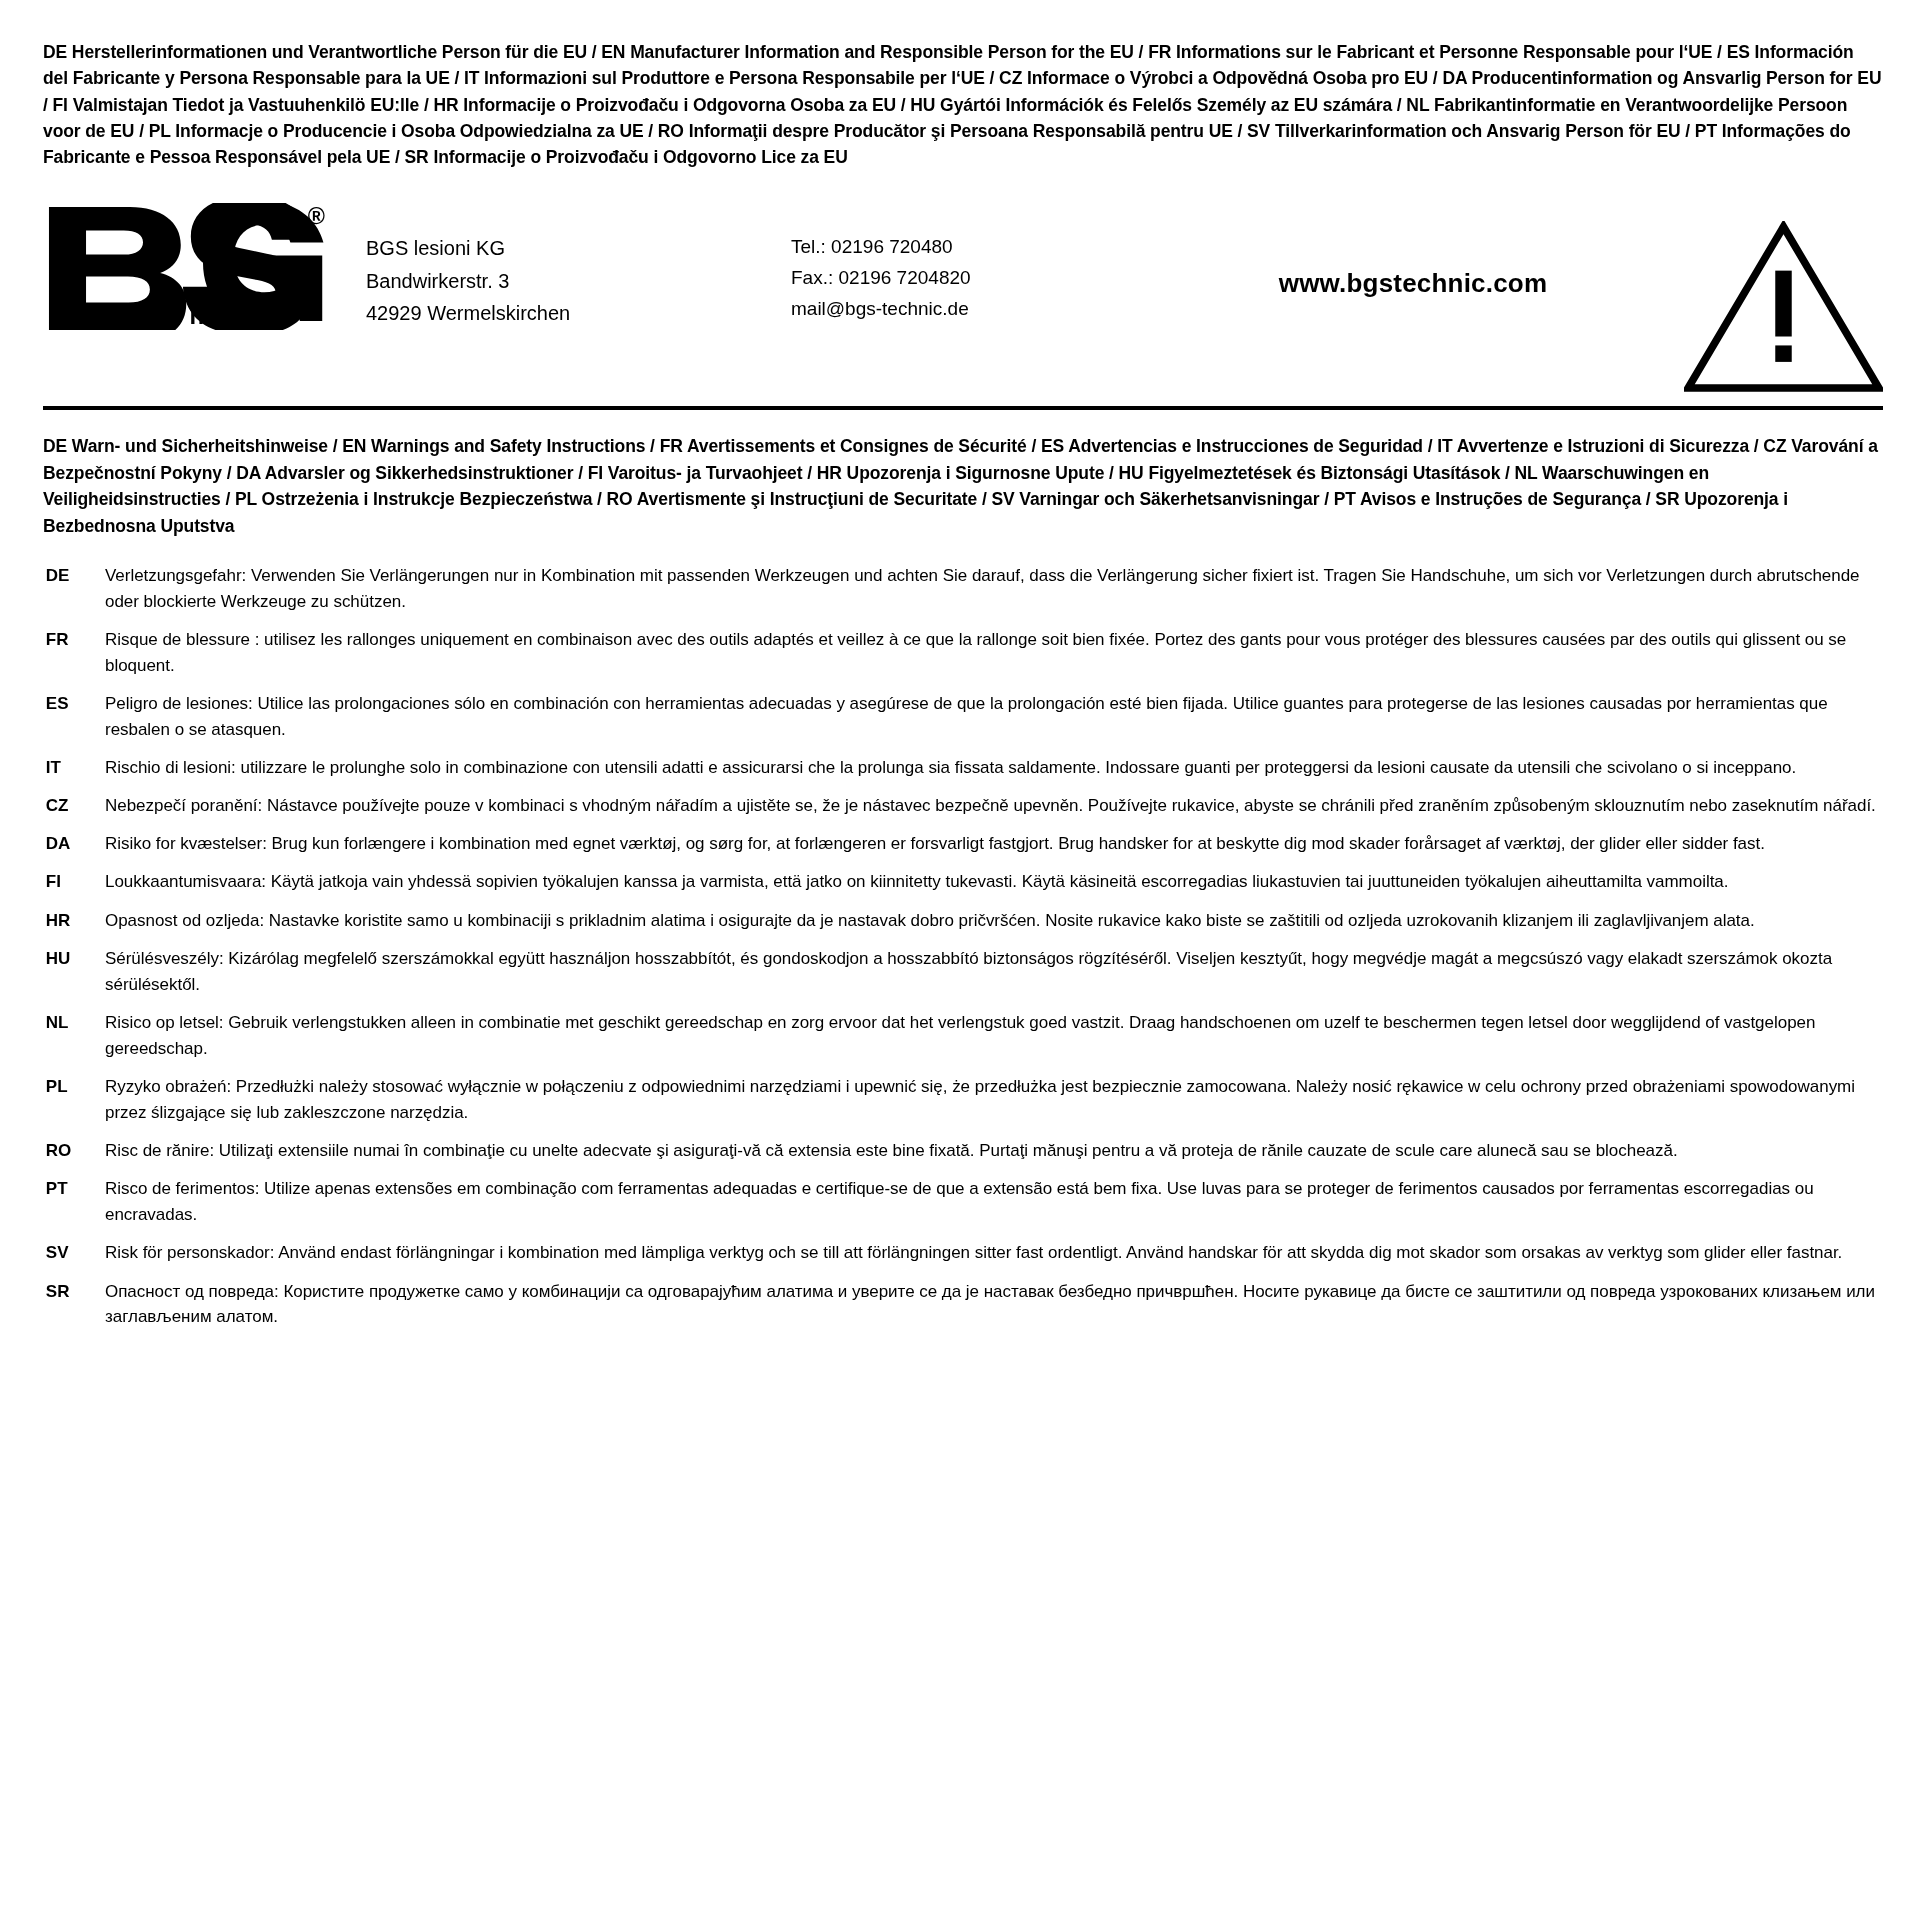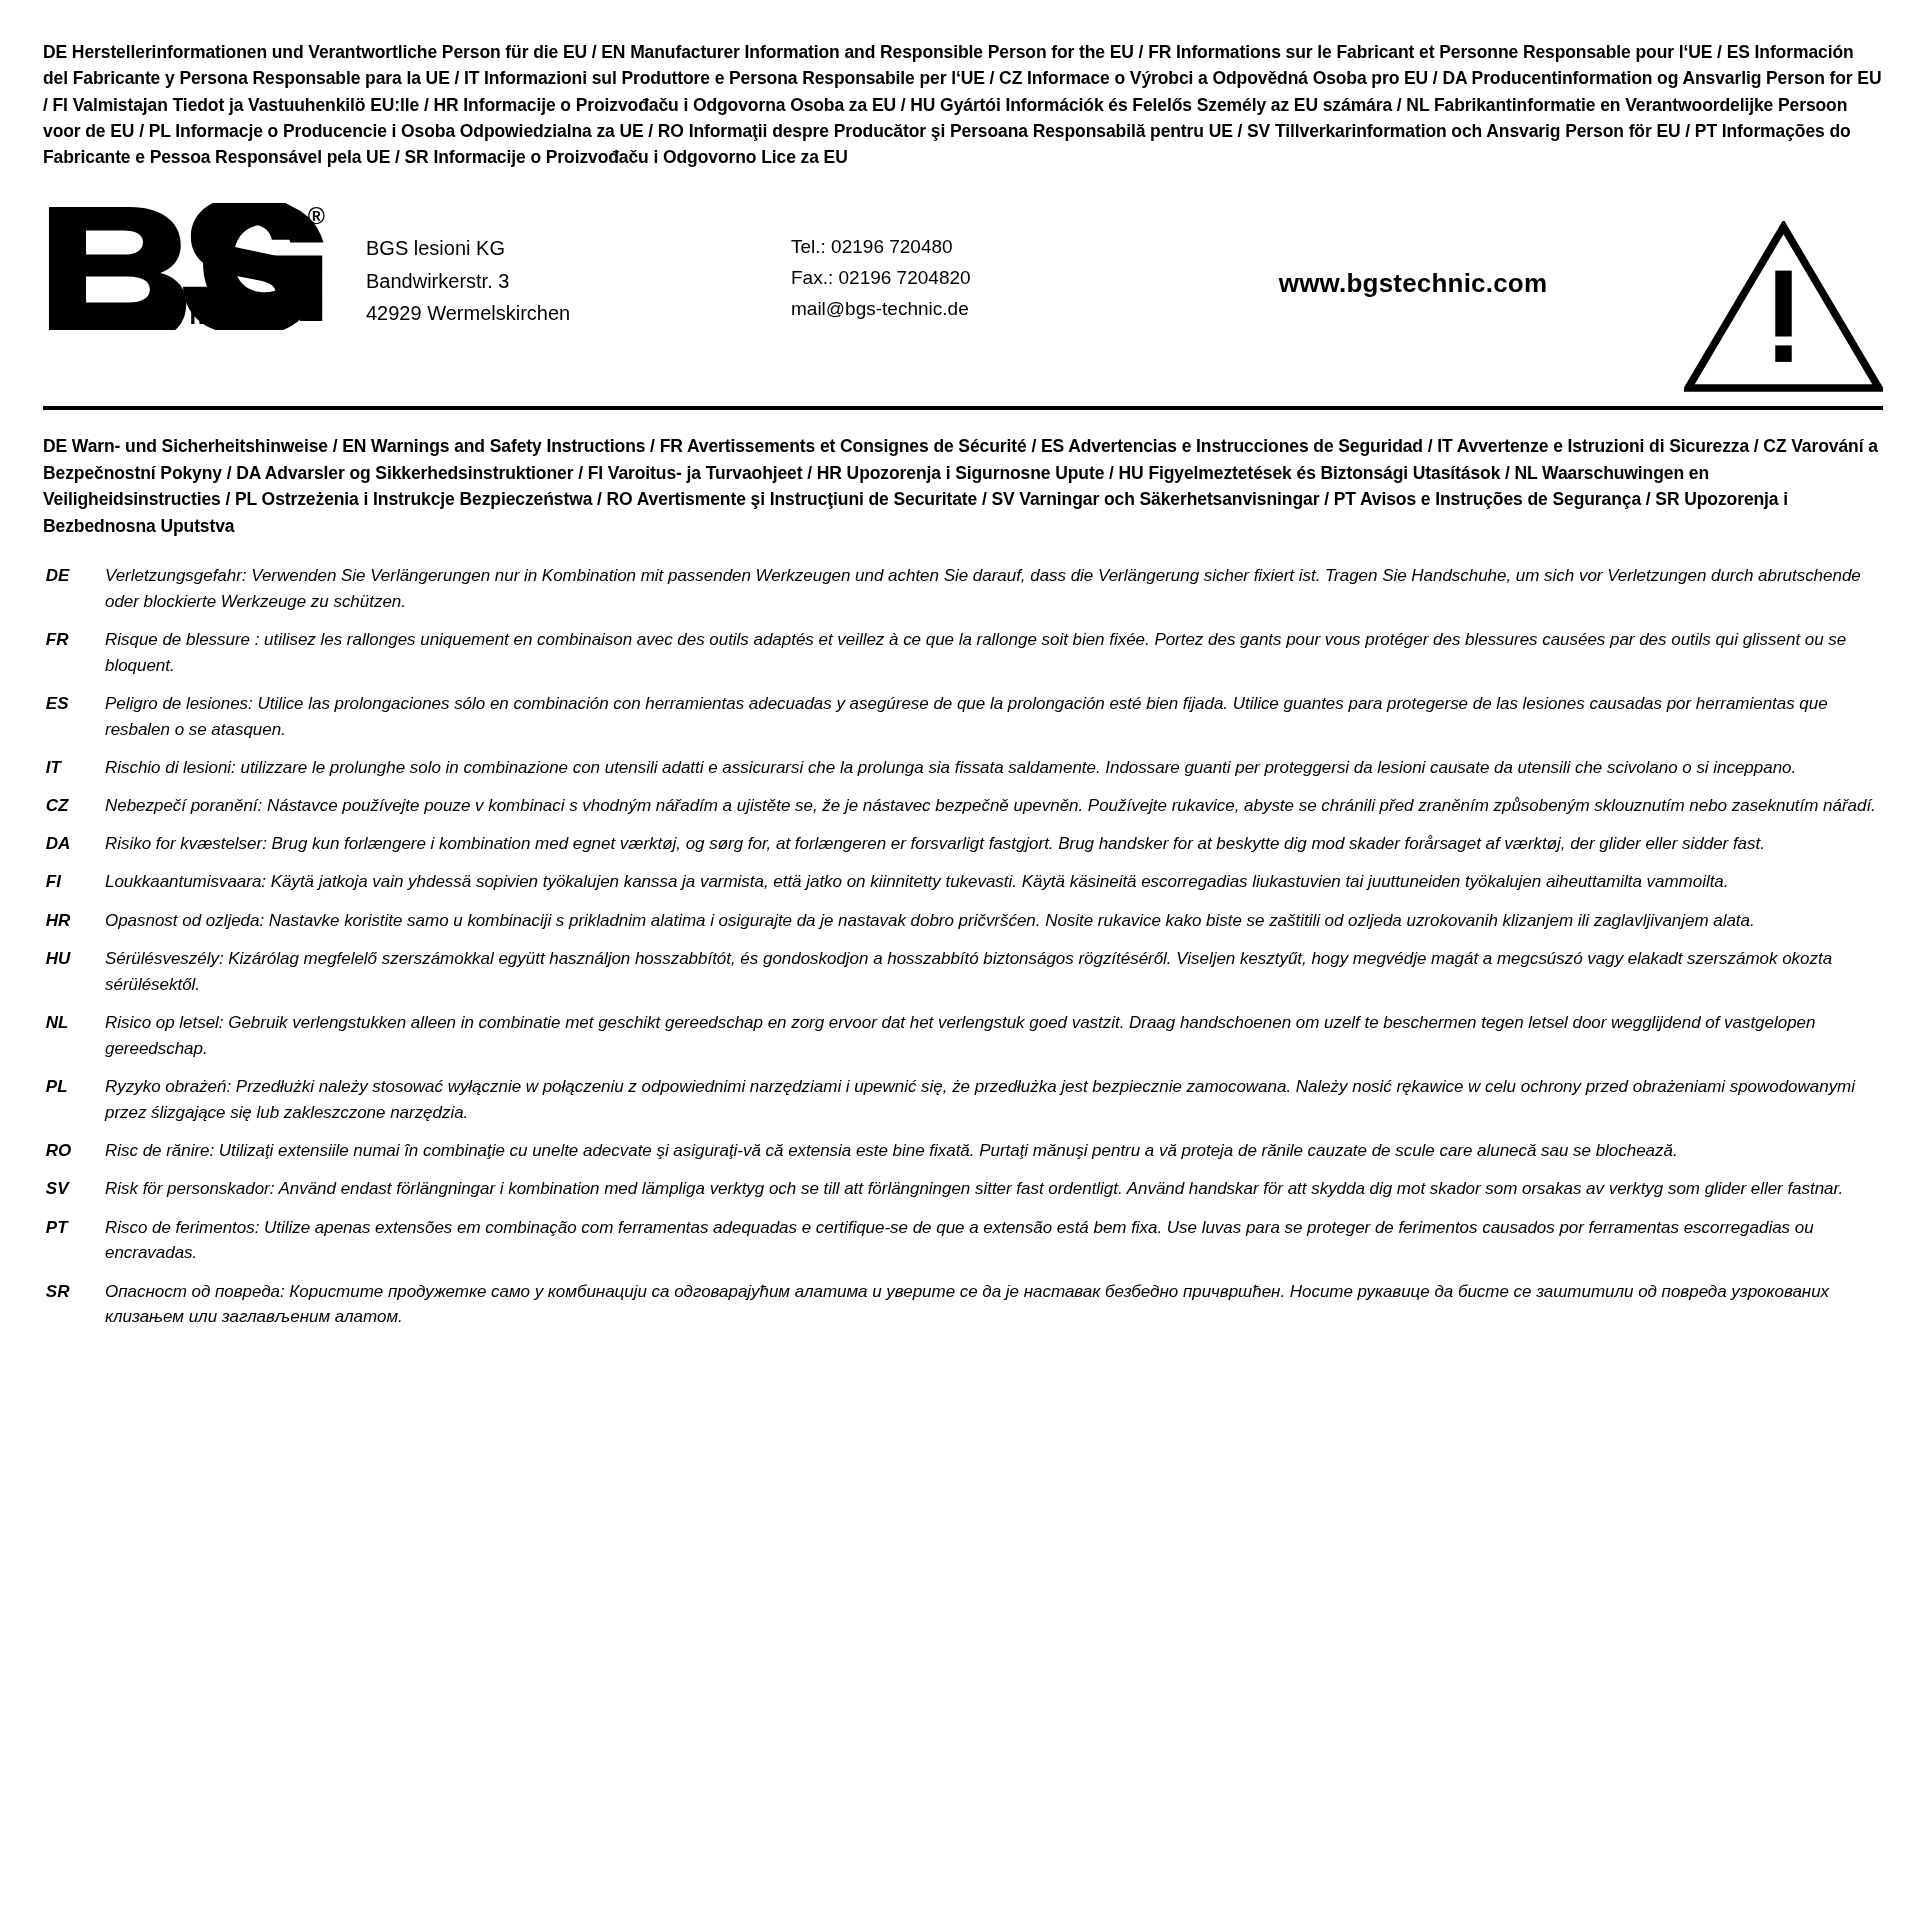--- a/index.html
+++ b/index.html
@@ -83,21 +83,21 @@
   .section-heading {
     font-size: 17.5px;
     font-weight: bold;
     line-height: 1.52;
     letter-spacing: -0.1px;
     margin: 0 0 23.4px 0;
     max-width: 1850px;
   }
 
   
-  .lang-list { margin-top: 2.8px; font-style: italic; }
+  .lang-list { margin-top: 2.8px; }
   .lang-row {
     display: flex;
     align-items: flex-start;
     margin-bottom: 12.4px;
   }
   .lang-code {
     flex: 0 0 62px;
     font-size: 17px;
     font-weight: bold;
     line-height: 1.52;
@@ -221,30 +221,30 @@
       <div class="lang-code">PL</div>
       <div class="lang-text">Ryzyko obrażeń: Przedłużki należy stosować wyłącznie w połączeniu z odpowiednimi narzędziami i upewnić się, że przedłużka jest bezpiecznie zamocowana. Należy nosić rękawice w celu ochrony przed obrażeniami spowodowanymi przez ślizgające się lub zakleszczone narzędzia.</div>
     </div>
 
     <div class="lang-row">
       <div class="lang-code">RO</div>
       <div class="lang-text">Risc de rănire: Utilizaţi extensiile numai în combinaţie cu unelte adecvate şi asiguraţi-vă că extensia este bine fixată. Purtaţi mănuşi pentru a vă proteja de rănile cauzate de scule care alunecă sau se blochează.</div>
     </div>
 
     <div class="lang-row">
+      <div class="lang-code">PT</div>
+      <div class="lang-text">Risco de ferimentos: Utilize apenas extensões em combinação com ferramentas adequadas e certifique-se de que a extensão está bem fixa. Use luvas para se proteger de ferimentos causados por ferramentas escorregadias ou encravadas.</div>
+    </div>
+
+    <div class="lang-row">
       <div class="lang-code">SV</div>
       <div class="lang-text">Risk för personskador: Använd endast förlängningar i kombination med lämpliga verktyg och se till att förlängningen sitter fast ordentligt. Använd handskar för att skydda dig mot skador som orsakas av verktyg som glider eller fastnar.</div>
     </div>
 
     <div class="lang-row">
-      <div class="lang-code">PT</div>
-      <div class="lang-text">Risco de ferimentos: Utilize apenas extensões em combinação com ferramentas adequadas e certifique-se de que a extensão está bem fixa. Use luvas para se proteger de ferimentos causados por ferramentas escorregadias ou encravadas.</div>
-    </div>
-
-    <div class="lang-row">
       <div class="lang-code">SR</div>
       <div class="lang-text">Опасност од повреда: Користите продужетке само у комбинацији са одговарајућим алатима и уверите се да је наставак безбедно причвршћен. Носите рукавице да бисте се заштитили од повреда узрокованих клизањем или заглављеним алатом.</div>
     </div>
 
   </div>
 
 </div>
 
 
 </body></html>

